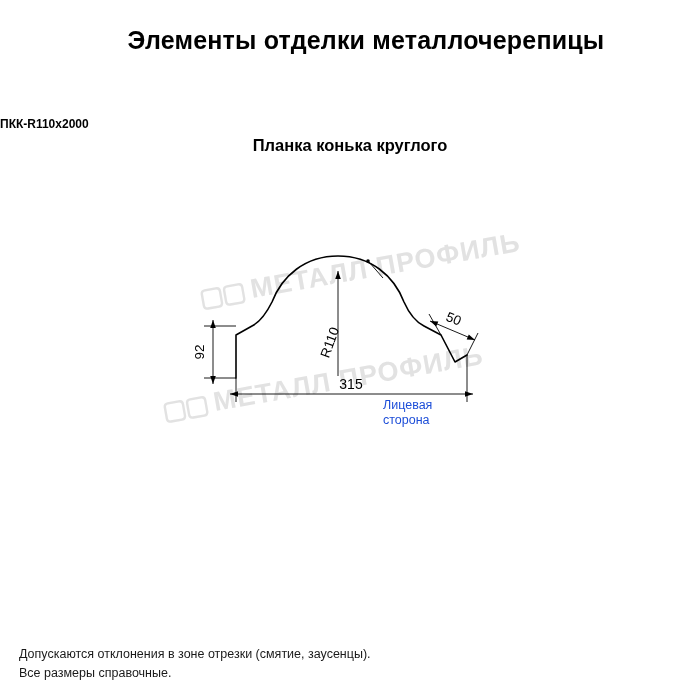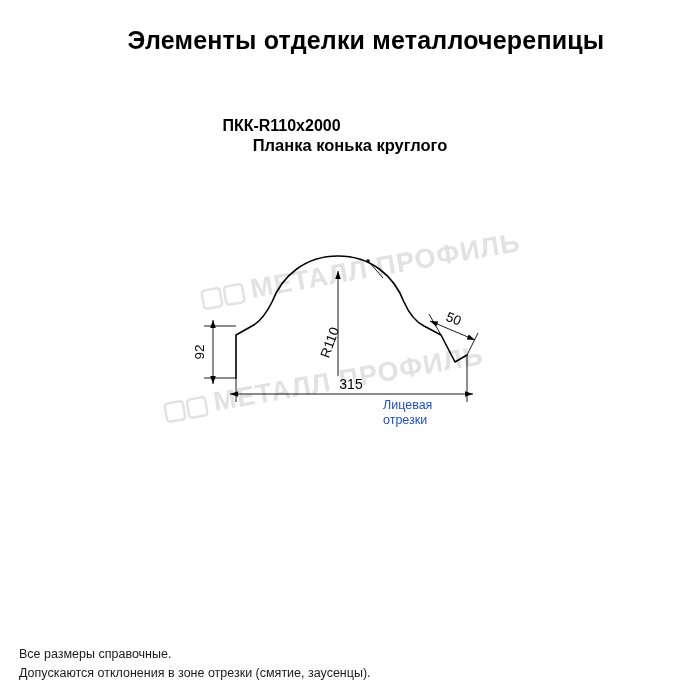--- a/index.html
+++ b/index.html
@@ -38,22 +38,21 @@
     text-align: center;
     font-size: 16.5px;
     font-weight: bold;
     margin-top: 44px;
   }
   .subtitle2 {
     position: absolute;
     top: 117px;
     left: 0;
     width: 563px;
-    text-align: center;
-    font-size: 16px;
+    font-size: 12px;
     font-weight: bold;
   }
   .drawing {
     position: absolute;
     top: 150px;
     left: 0;
     width: 700px;
     height: 320px;
   }
   .footnotes {
@@ -153,22 +152,22 @@
       <text x="452" y="173" font-size="13.5" fill="#000000" text-anchor="middle" transform="rotate(22 452 173)">50</text>
 
       <g stroke="#000000" stroke-width="0.9" fill="none">
         <line x1="383" y1="128" x2="369" y2="112"></line>
         <circle cx="368" cy="111" r="1.8" fill="#000000" stroke="none"></circle>
       </g>
     </svg>
 
     <div class="label-face">
       <div>Лицевая</div>
-      <div>отрезки</div>
+      <div>сторона</div>
     </div>
   </div>
 
   <div class="footnotes">
+    <div>Допускаются отклонения в зоне отрезки (смятие, заусенцы).</div>
     <div>Все размеры справочные.</div>
-    <div>Допускаются отклонения в зоне отрезки (смятие, заусенцы).</div>
   </div>
 
 </div>
 
 </body></html>

